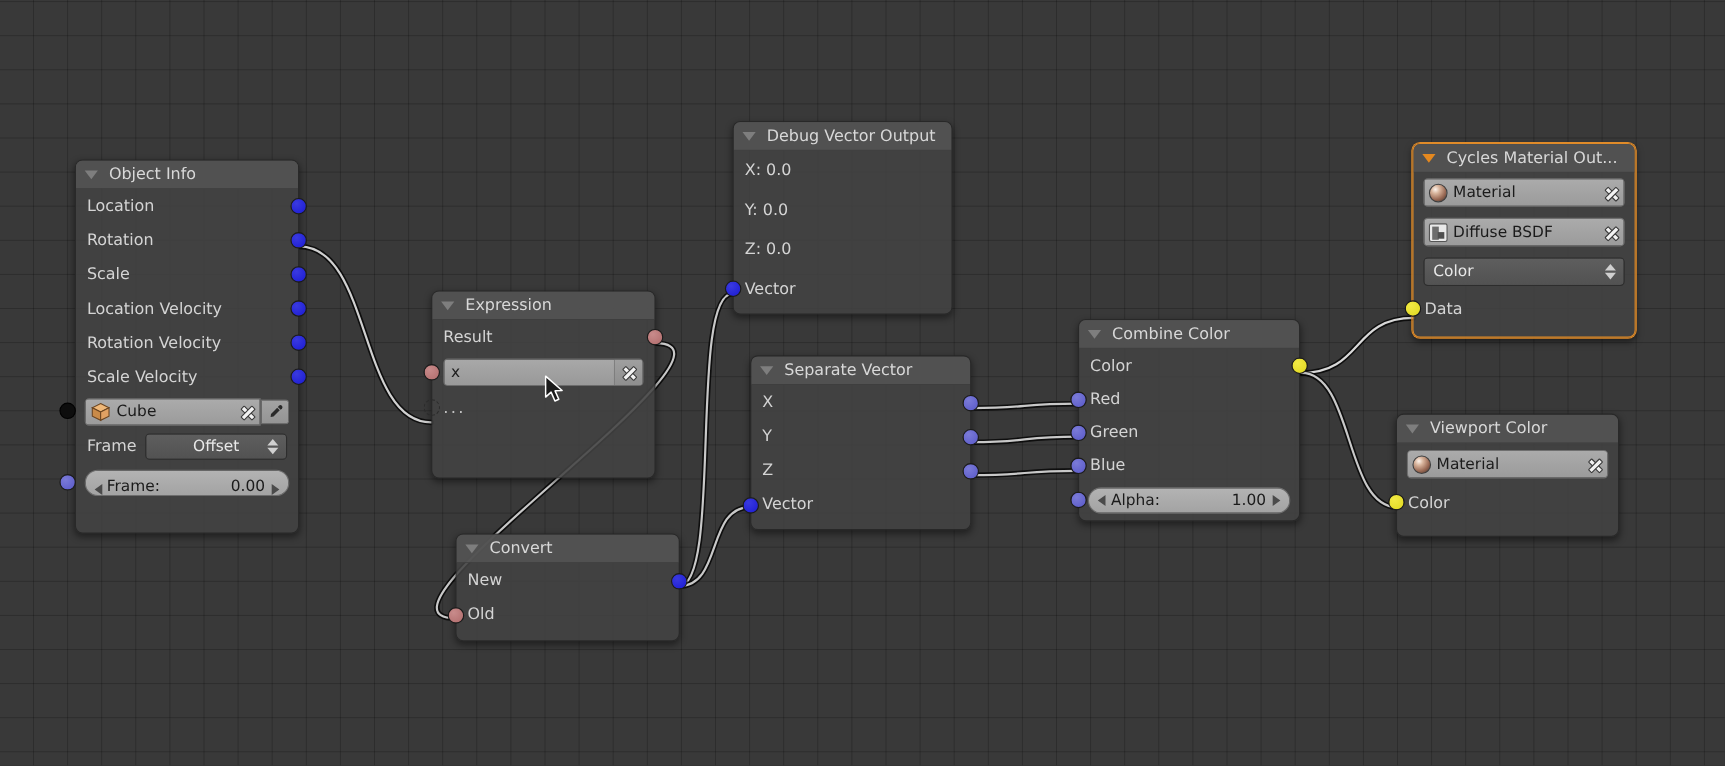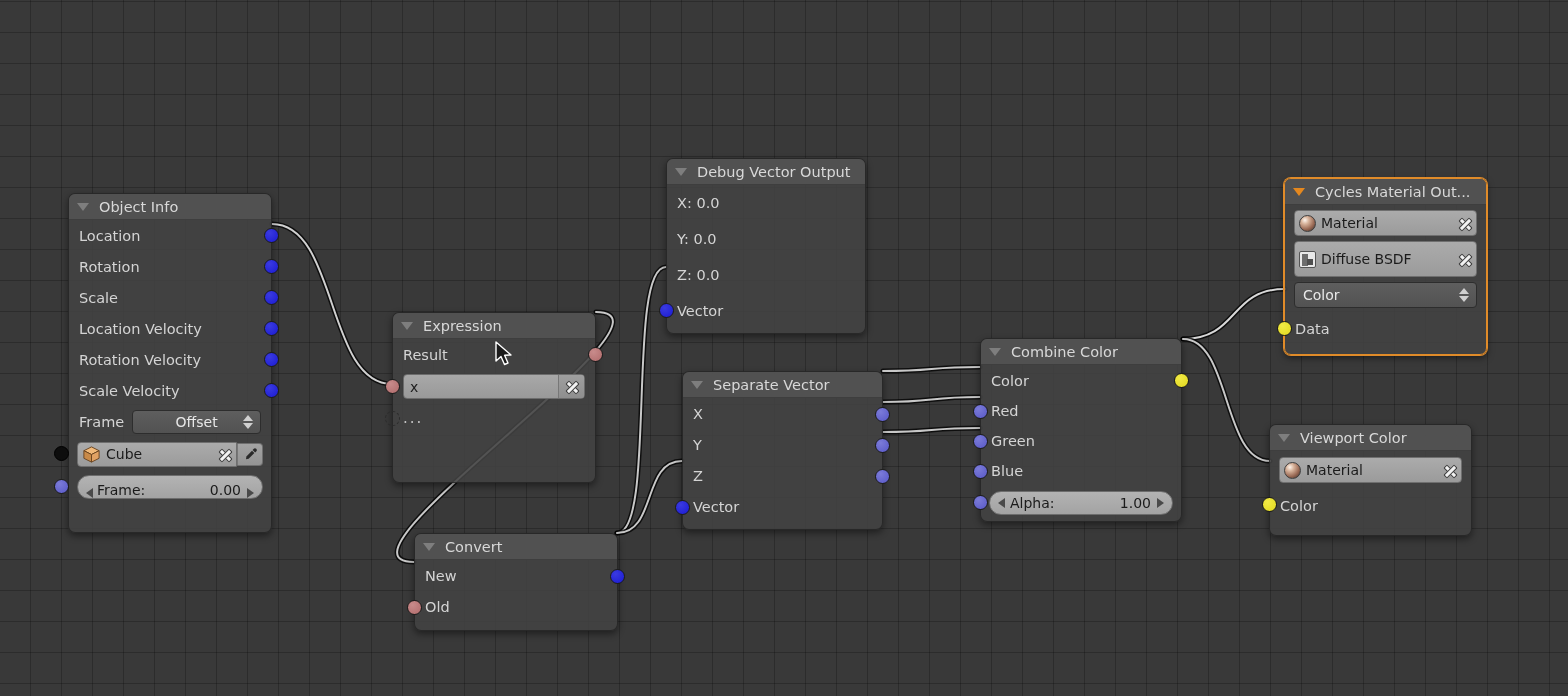--- a/index.html
+++ b/index.html
@@ -25,21 +25,20 @@
 
   
   .node {
     position: absolute;
     border-radius: 7px;
     background: rgba(66,66,66,0.88);
     box-shadow: 0 3px 7px rgba(0,0,0,0.45);
     border: 1px solid rgba(20,20,20,0.55);
     color: #d4d4d4;
     font-size: 14.5px;
-    margin-top: 48px;
   }
   .node.selected {
     border: 1px solid #e08b29;
     box-shadow: 0 0 0 1px #e08b29, 0 3px 7px rgba(0,0,0,0.5);
   }
   .node-header {
     height: 26px;
     border-radius: 6px 6px 0 0;
     background: rgba(86,86,86,0.78);
     display: flex;
@@ -264,31 +263,20 @@
       </div>
       <div class="row" style="height:31px;">
         <span class="rowlabel">Rotation Velocity</span>
         <span class="sock vecd" style="right:-8px; top:8px;"></span>
       </div>
       <div class="row" style="height:31px;">
         <span class="rowlabel">Scale Velocity</span>
         <span class="sock vecd" style="right:-8px; top:8px;"></span>
       </div>
 
-      <div class="row" style="height:32px; gap:8px;">
-        <span class="rowlabel">Frame</span>
-        <div class="widget w-enum" style="flex:1; height:24px;">
-          <span>Offset</span>
-          <span class="updown">
-              <i class="u"></i>
-              <i class="d"></i>
-            </span>
-        </div>
-      </div>
-
       <div class="row" style="height:32px; padding:0 8px;">
         <span class="sock blk" style="left:-15px; top:8px;"></span>
         <div class="widget w-id" style="flex:1; height:25px; border-radius:4px 0 0 4px;">
           <svg class="cube-icon" viewBox="0 0 20 20">
             <polygon points="10,2 18,6 10,10 2,6" fill="#f0b878" stroke="#6a4420" stroke-width="1"></polygon>
             <polygon points="2,6 10,10 10,18 2,14" fill="#c98a48" stroke="#6a4420" stroke-width="1"></polygon>
             <polygon points="18,6 10,10 10,18 18,14" fill="#e0a163" stroke="#6a4420" stroke-width="1"></polygon>
           </svg>
           <span class="label">Cube</span>
           <span class="xbtn">
@@ -296,20 +284,31 @@
             </span>
         </div>
         <div class="eyedrop">
           <svg width="15" height="15" viewBox="0 0 16 16">
             <path d="M11.5 1.8a2 2 0 0 1 2.8 2.8l-1.3 1.3-2.8-2.8z" fill="#2a2a2a"></path>
             <path d="M9.6 3.9l2.5 2.5-6.1 6.1-2.8.5.4-2.9z" fill="#2a2a2a"></path>
           </svg>
         </div>
       </div>
 
+      <div class="row" style="height:32px; gap:8px;">
+        <span class="rowlabel">Frame</span>
+        <div class="widget w-enum" style="flex:1; height:24px;">
+          <span>Offset</span>
+          <span class="updown">
+              <i class="u"></i>
+              <i class="d"></i>
+            </span>
+        </div>
+      </div>
+
       <div class="row" style="height:34px; padding:0 8px;">
         <span class="sock vec" style="left:-15px; top:9px;"></span>
         <div class="widget w-num" style="flex:1; height:24px;align-items:flex-end;">
           <span class="arr-l"></span>
           <span class="lbl" style="margin-left:4px;">Frame:</span>
           <span class="vl" style="margin-left:auto; margin-right:6px;">0.00</span>
           <span class="arr-r"></span>
         </div>
       </div>
     </div>
@@ -448,21 +447,21 @@
       <div class="row" style="height:36px; padding:0 9px;">
         <div class="widget w-id" style="flex:1; height:26px;">
           <span class="mat-icon"></span>
           <span class="label">Material</span>
           <span class="xbtn">
               <i class="xglyph"></i>
             </span>
         </div>
       </div>
       <div class="row" style="height:36px; padding:0 9px;">
-        <div class="widget w-id" style="flex:1; height:36px;">
+        <div class="widget w-id" style="flex:1; height:26px;">
           <span class="bsdf-icon"></span>
           <span class="label">Diffuse BSDF</span>
           <span class="xbtn">
               <i class="xglyph"></i>
             </span>
         </div>
       </div>
       <div class="row" style="height:36px; padding:0 9px;">
         <div class="widget w-enum" style="flex:1; height:26px; justify-content:flex-start; padding-left:8px;">
           <span>Color</span>

